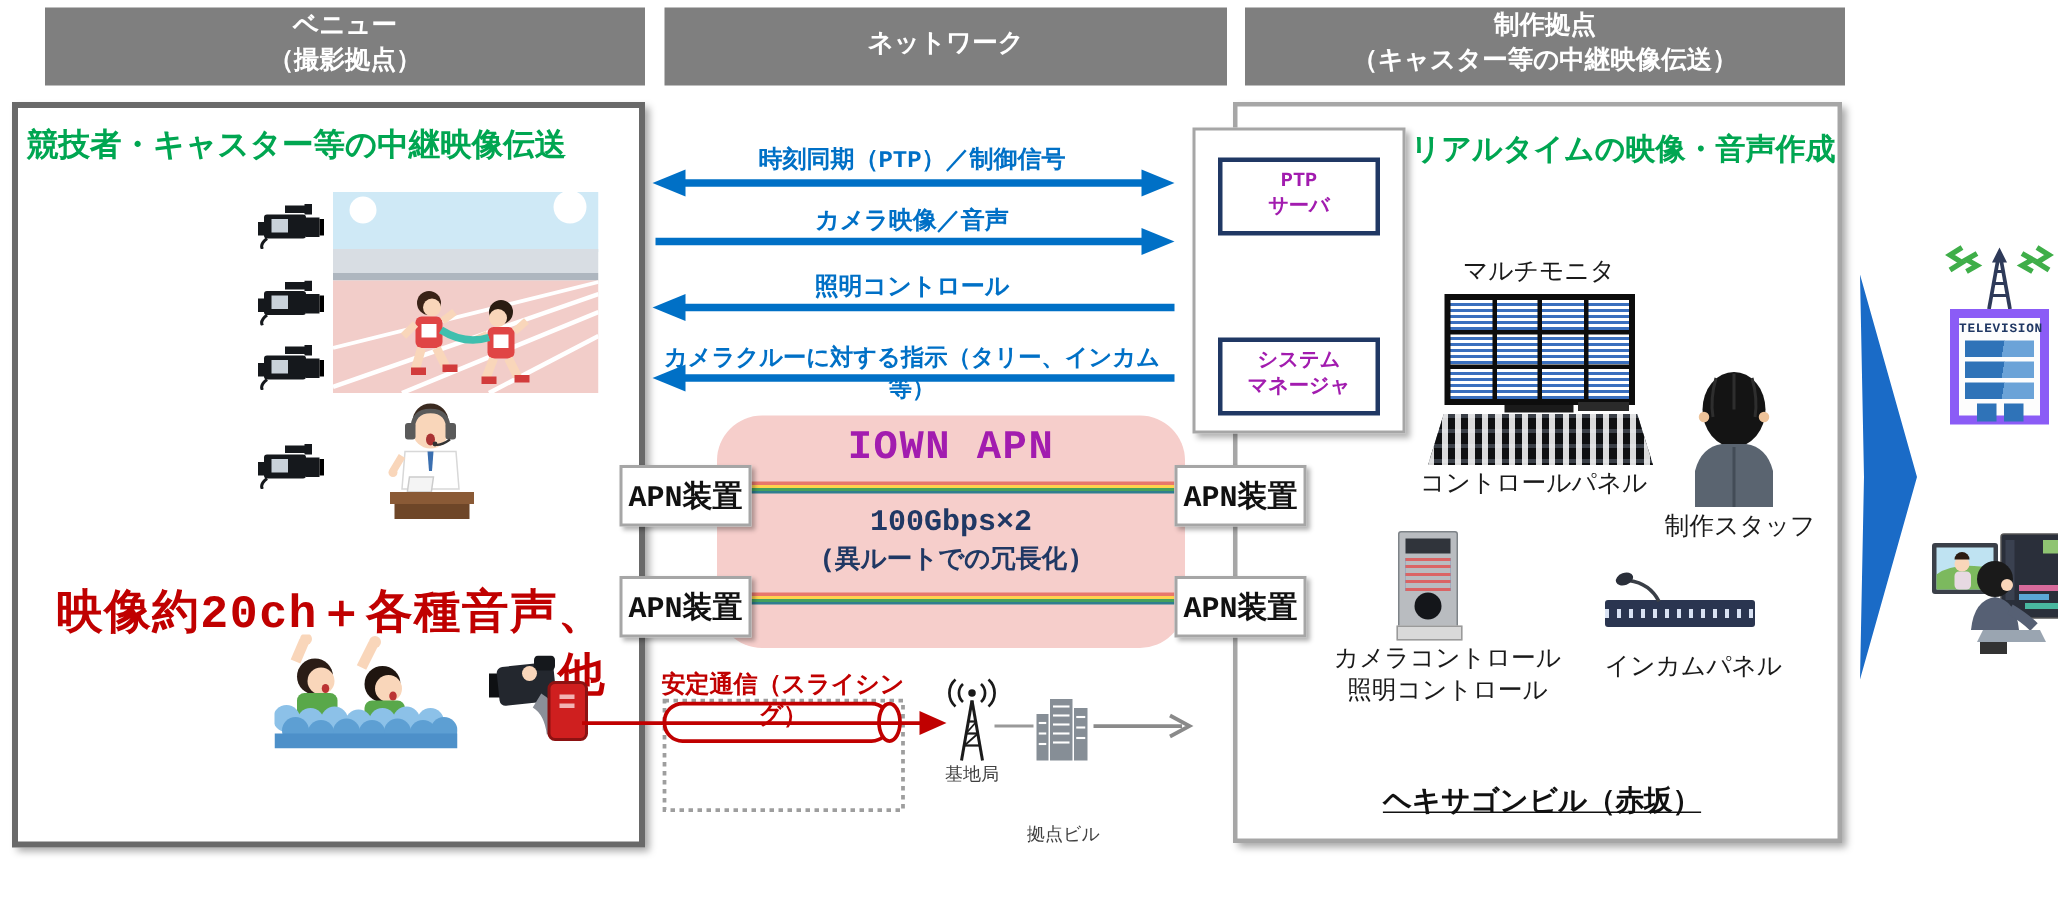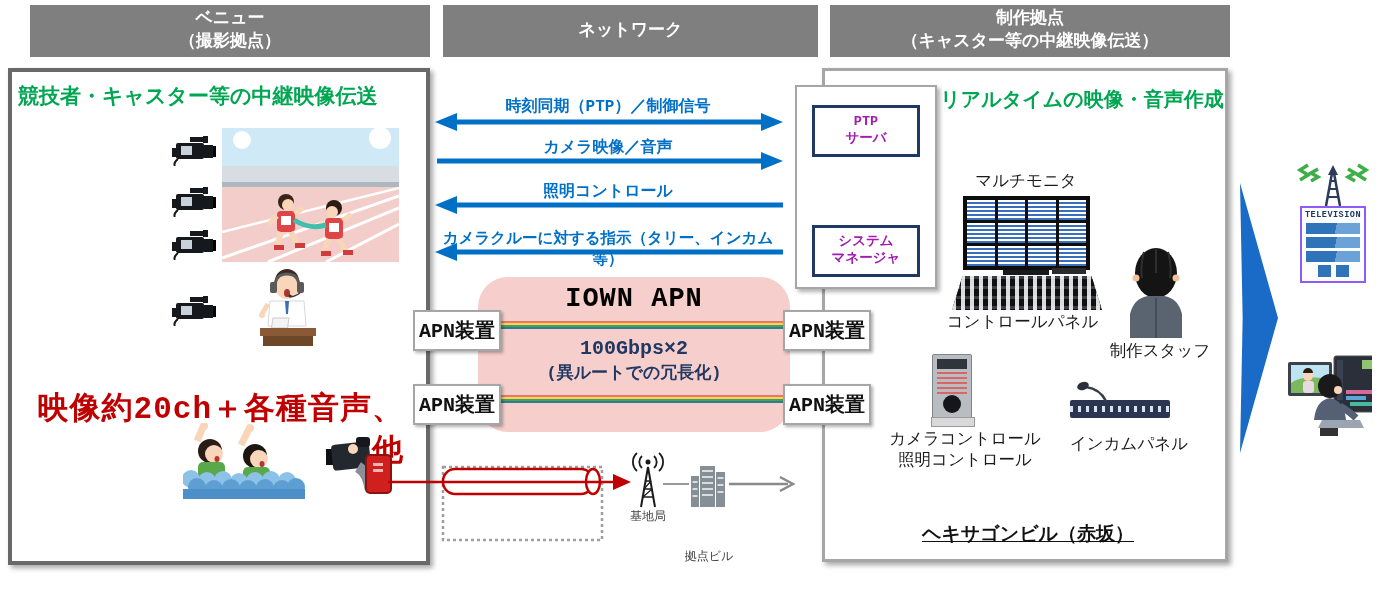--- a/index.html
+++ b/index.html
@@ -17,21 +17,21 @@
              box-shadow:3px 3px 5px rgba(0,0,0,.35);}
   .production-box{left:822px;top:68px;width:400px;height:488px;background:#fff;border:3px solid #a6a6a6;
              box-shadow:3px 3px 5px rgba(0,0,0,.35);}
   .venue-title{left:18px;top:82px;width:400px;font-size:21px;font-weight:bold;color:#00a651;}
   .venue-note{left:28px;top:355px;width:376px;text-align:right;font-size:31px;font-weight:bold;color:#c00000;letter-spacing:1px;margin-top:32px;}
   
   .flow-label{color:#0070c6;font-weight:bold;font-size:16px;text-align:center;width:360px;left:428px;}
   .fl1{top:96px;} .fl2{top:137px;} .fl3{top:181px;} .fl4{top:228px;font-size:15.5px;}
   
   .iown-box{left:478px;top:277px;width:312px;height:155px;background:#f6cecb;border-radius:30px;z-index:2;}
-  .iown-title{left:478px;top:284px;width:312px;text-align:center;color:#000000;font-size:27px;font-weight:bold;z-index:3;letter-spacing:1px;}
+  .iown-title{left:478px;top:284px;width:312px;text-align:center;color:#a21caf;font-size:27px;font-weight:bold;z-index:3;letter-spacing:1px;}
   .iown-capacity{left:478px;top:337px;width:312px;text-align:center;color:#203864;font-size:20px;font-weight:bold;z-index:3;}
   .iown-redundancy{left:478px;top:361px;width:312px;text-align:center;color:#203864;font-size:17px;font-weight:bold;z-index:3;}
   .stripe{height:8px;width:286px;left:497px;z-index:4;
     background:linear-gradient(180deg,#e8776b 0 25%,#ffd34d 25% 50%,#44a05b 50% 75%,#2f7e8f 75% 100%);}
   .st1{top:321px;} .st2{top:395px;}
   .apn-dev{width:84px;height:37px;background:#fff;border:2px solid #a6a6a6;box-shadow:2px 2px 3px rgba(0,0,0,.3);
     display:flex;align-items:center;justify-content:center;font-size:20px;font-weight:bold;color:#111;z-index:5;}
   .apn-lt{left:413px;top:310px;} .apn-lb{left:413px;top:384px;}
   .apn-rt{left:783px;top:310px;} .apn-rb{left:783px;top:384px;}
   .slicing-label{left:432px;top:446px;width:180px;text-align:center;font-size:16px;font-weight:bold;color:#c00000;z-index:6;}
@@ -71,21 +71,21 @@
   .ccu .knobs{position:absolute;left:4px;top:17px;width:30px;height:22px;
     background:repeating-linear-gradient(180deg,#e25555 0 2px,#b9bcc0 2px 5px),
     repeating-linear-gradient(90deg,#3d6fb8 0 3px,transparent 3px 7px);opacity:.85;}
   .ccu .dial{position:absolute;left:10px;top:40px;width:18px;height:18px;border-radius:50%;background:#14161a;}
   .ccu .base{position:absolute;left:-2px;top:62px;width:42px;height:8px;background:#d9d9d9;border:1px solid #9a9a9a;}
   
   .intercom{left:1070px;top:400px;width:100px;height:18px;background:#2a3550;border-radius:2px;
     background-image:repeating-linear-gradient(90deg,#d9e2f3 0 3px,transparent 3px 8px);
     background-size:100% 6px;background-position:0 6px;background-repeat:no-repeat;}
   
-  .tv-bldg{left:1300px;top:206px;width:66px;height:77px;background:#fdfdfd;border:2px solid #8b5cf6;box-sizing:border-box;}
+  .tv-bldg{left:1300px;top:206px;width:66px;height:77px;background:#fdfdfd;border:6px solid #8b5cf6;box-sizing:border-box;}
   .tv-sign{width:100%;text-align:center;font-size:8.5px;font-weight:bold;color:#203864;letter-spacing:.5px;margin-top:2px;}
   .tv-stripe{margin:3px 4px 0 4px;height:11px;background:linear-gradient(100deg,#2f73b8 55%,#6ba3d8 55%);}
   .tv-windows{display:flex;gap:5px;justify-content:center;margin-top:3px;}
   .tv-windows div{width:13px;height:12px;background:#2f73b8;}
   .big-arrow{left:1240px;top:183px;width:38px;height:270px;background:#1a6bc7;
     clip-path:polygon(0 0,100% 50%,0 100%,7% 50%);}
   svg{display:block;}
 </style>
 </head>
 <body>
@@ -276,20 +276,21 @@
   <div class="abs iown-title">IOWN APN</div>
   <div class="abs iown-capacity">100Gbps×2</div>
   <div class="abs iown-redundancy">(異ルートでの冗長化)</div>
   <div class="abs stripe st1"></div>
   <div class="abs stripe st2"></div>
   <div class="abs apn-dev apn-lt">APN装置</div>
   <div class="abs apn-dev apn-lb">APN装置</div>
   <div class="abs apn-dev apn-rt">APN装置</div>
   <div class="abs apn-dev apn-rb">APN装置</div>
 
+  <div class="abs slicing-label">安定通信（スライシング）</div>
   <div class="abs net-small-label bs-label">基地局</div>
   <div class="abs net-small-label bldg-label">拠点ビル</div>
 
   <svg class="abs" style="left:0;top:0;z-index:3;pointer-events:none;" width="1379" height="598" viewBox="0 0 1379 598">
 
     <g fill="#0070c6" stroke="#0070c6">
       <line x1="453" y1="122" x2="765" y2="122" stroke-width="5"></line>
       <polygon points="435,122 457,113 457,131" stroke="none"></polygon>
       <polygon points="783,122 761,113 761,131" stroke="none"></polygon>
     </g>

